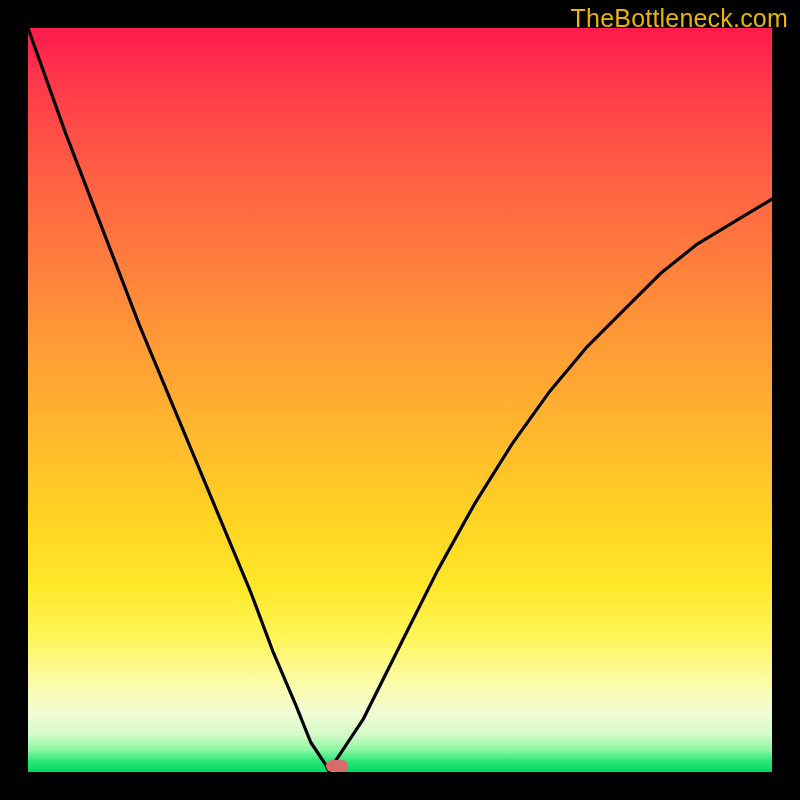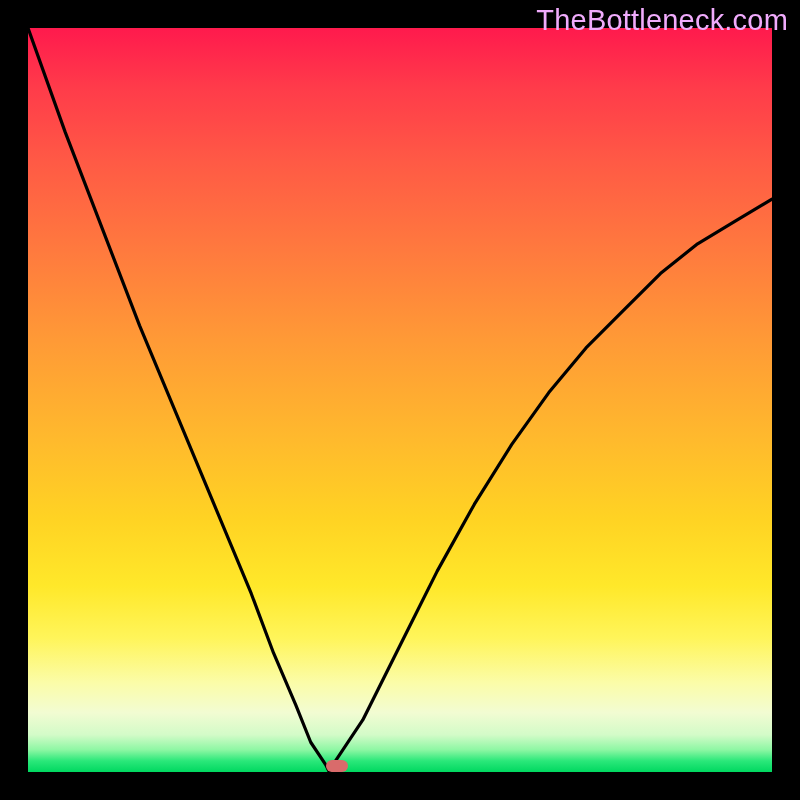--- a/index.html
+++ b/index.html
@@ -14,22 +14,22 @@
   .frame {
     position: relative;
     width: 800px;
     height: 800px;
     background: #000;
   }
   .watermark {
     position: absolute;
     top: 4px;
     right: 12px;
-    color: #f0abfc;
-    font-size: 29px;
+    color: #eab308;
+    font-size: 25px;
     font-weight: 500;
     letter-spacing: 0.2px;
     z-index: 5;
   }
   .plot {
     position: absolute;
     left: 28px;
     top: 28px;
     width: 744px;
     height: 744px;

